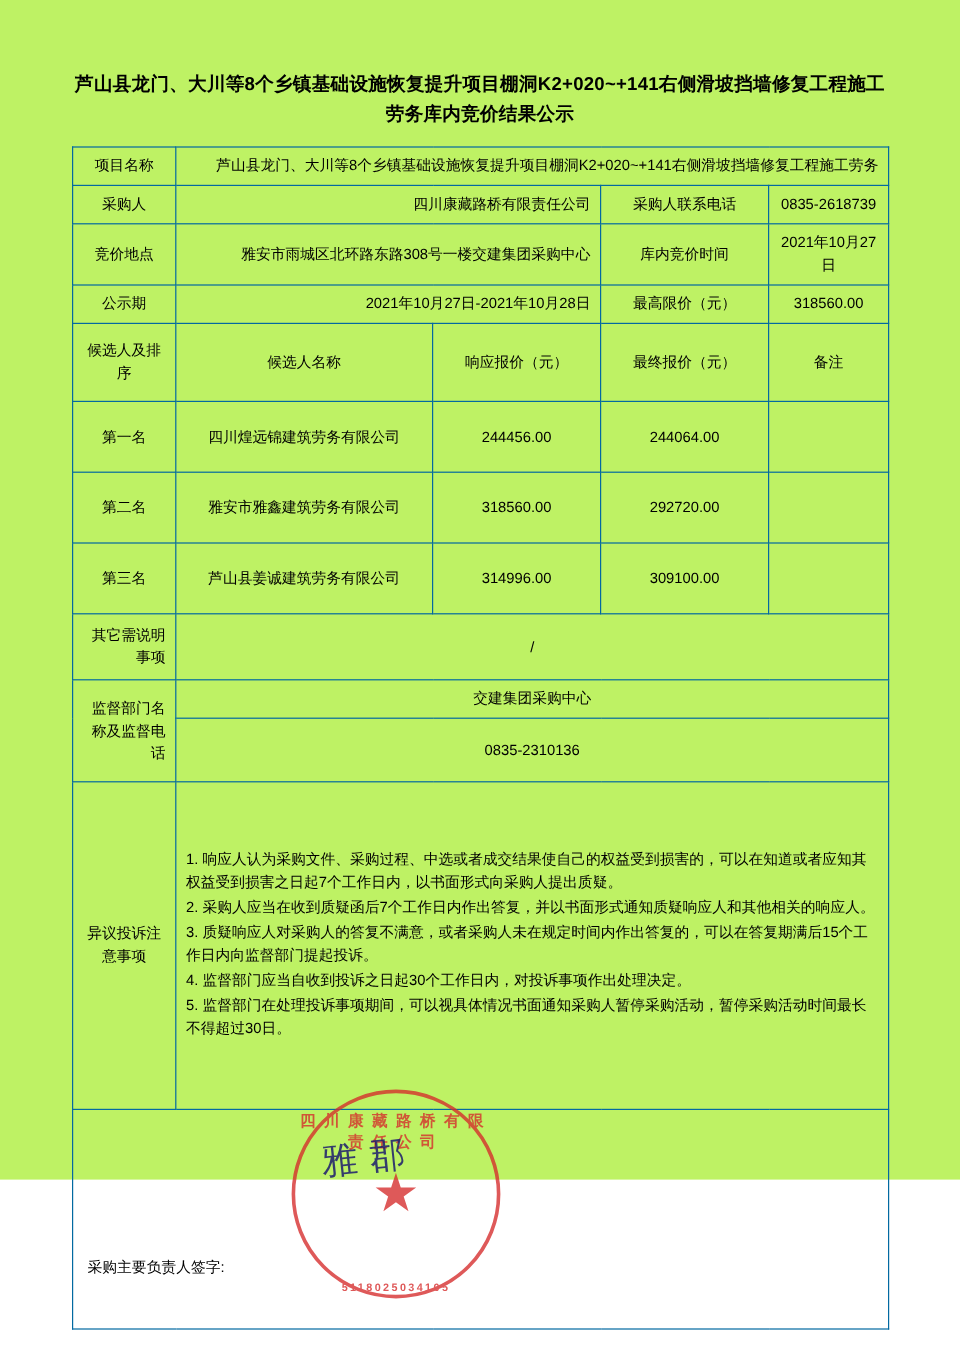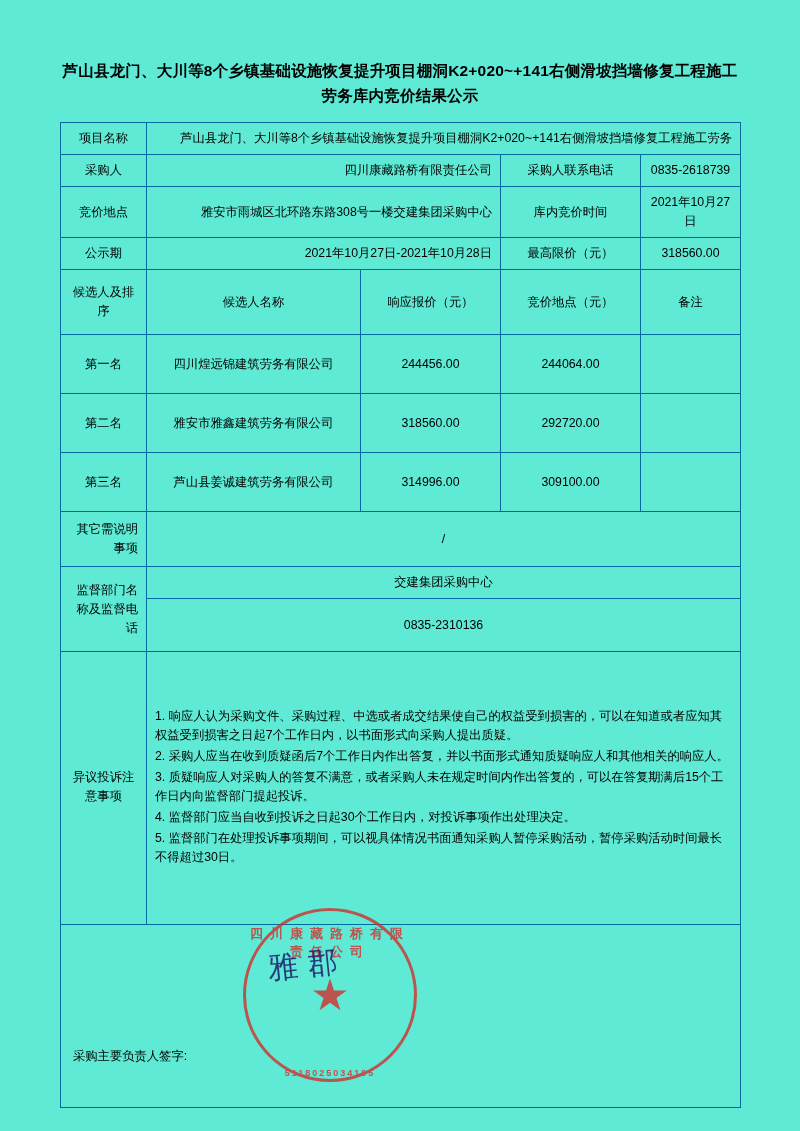--- a/index.html
+++ b/index.html
@@ -12,22 +12,22 @@
     height: 1131px;
     font-family: "Liberation Sans", sans-serif;
     color: #111;
     position: relative;
     overflow: hidden;
   }
   .page {
     position: absolute;
     left: 0; top: 0;
     width: 800px;
-    height: 1131px;
-    background: #5eead4;
+    height: 983px;
+    background: #bef264;
   }
   .title {
     position: absolute;
     left: 60px;
     top: 58px;
     width: 680px;
     text-align: center;
     font-size: 15.5px;
     font-weight: bold;
     line-height: 25px;
@@ -46,21 +46,21 @@
     border: 1px solid #0369a1;
     padding: 6px 8px;
     font-size: 12.3px;
     line-height: 19px;
     color: #000;
     vertical-align: middle;
     word-wrap: break-word;
   }
   .c-center { text-align: center; }
   .c-left { text-align: right; }
-  .big-label { text-align: center; font-family: Liberation Mono, monospace; }
+  .big-label { text-align: center; }
   .cell-pad-lg { padding: 10px 8px; margin-left: 12px; }
   .notice-cell {
     text-align: left;
     padding: 14px 14px 14px 16px;
     line-height: 24px;
     font-size: 12.3px;
     height: 260px;
     vertical-align: top;
   }
   .notice-cell p { margin: 0 0 2px 0; }
@@ -176,21 +176,21 @@
       <tr>
         <td class="c-center cell-pad-lg">公示期</td>
         <td class="c-left cell-pad-lg" colspan="2">2021年10月27日-2021年10月28日</td>
         <td class="c-center cell-pad-lg">最高限价（元）</td>
         <td class="c-center cell-pad-lg">318560.00</td>
       </tr>
       <tr>
         <td class="c-center" style="height:52px">候选人及排序</td>
         <td class="c-center">候选人名称</td>
         <td class="c-center">响应报价（元）</td>
-        <td class="c-center">竞价地点（元）</td>
+        <td class="c-center">最终报价（元）</td>
         <td class="c-center">备注</td>
       </tr>
       <tr>
         <td class="c-center" style="height:46px">第一名</td>
         <td class="c-center">四川煌远锦建筑劳务有限公司</td>
         <td class="c-center">244456.00</td>
         <td class="c-center">244064.00</td>
         <td class="c-center"></td>
       </tr>
       <tr>

